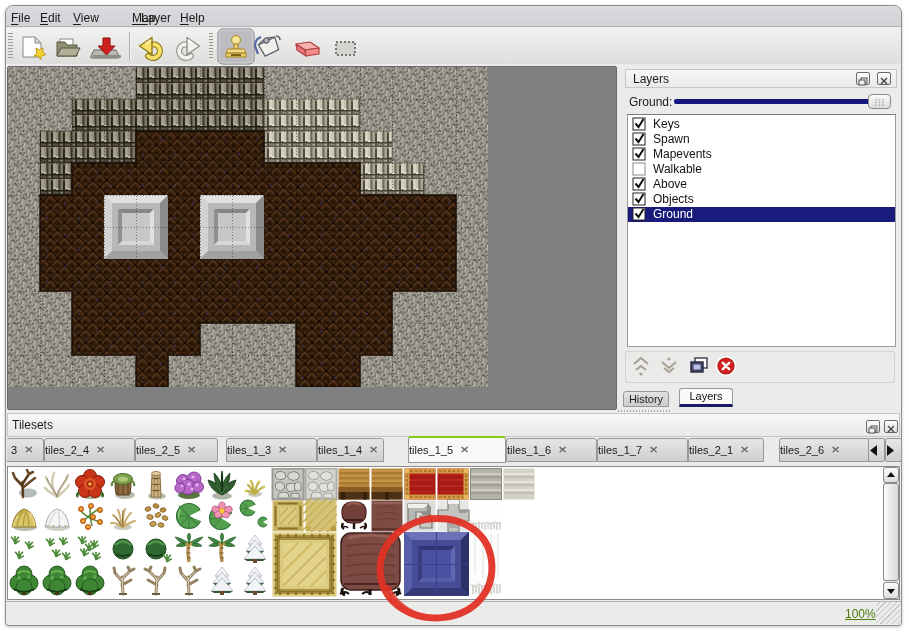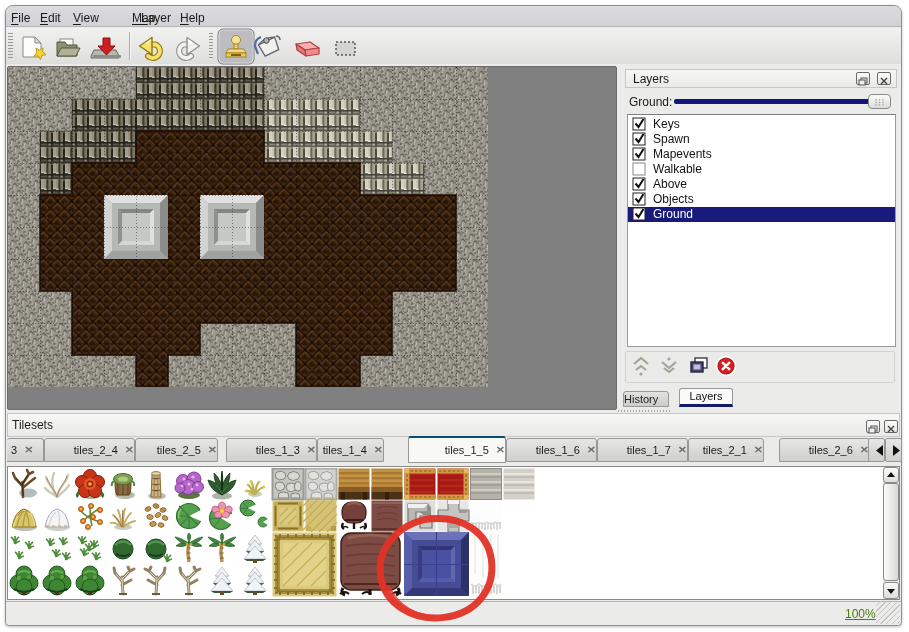--- a/index.html
+++ b/index.html
@@ -311,55 +311,55 @@
       <rect x="68.5" y="13.5" width="7" height="5" fill="#b8c0e8"></rect>
     </g>
 
 <g>
       <circle cx="101" cy="15" r="8.6" fill="#d41f1f" stroke="#9c0f0f" stroke-width="1.4"></circle>
       <circle cx="101" cy="15" r="9.4" fill="none" stroke="#fff" stroke-width="1.6"></circle>
       <path d="M97.8 11.8 l6.4 6.4 M104.2 11.8 l-6.4 6.4" stroke="#fff" stroke-width="2.5" stroke-linecap="round"></path>
     </g>
 </svg>
 
-<div class="abs" style="left:623px;top:391px;width:46px;height:16px;background:linear-gradient(#e2e2e0,#ccccca);border:1px solid #98989a;border-radius:3px 3px 0 0;font-size:11px;color:#222;text-align:left;line-height:15px;">History</div>
+<div class="abs" style="left:623px;top:391px;width:46px;height:16px;background:linear-gradient(#e2e2e0,#ccccca);border:1px solid #98989a;border-radius:3px 3px 0 0;font-size:11px;color:#222;text-align:center;line-height:15px;">History</div>
 
 <div class="abs" style="left:679px;top:388px;width:54px;height:19px;background:#fafafa;border:1px solid #98989a;border-bottom:3px solid #171b66;border-radius:3px 3px 0 0;font-size:11px;color:#111;text-align:center;line-height:15px;">Layers</div>
 
 <div class="abs" style="left:7px;top:413px;width:893px;height:24px;background:linear-gradient(#f7f7f5,#e9e9e7);border:1px solid #c6c6c4;"></div>
 
 <div class="abs ttl" style="left:12px;top:418px;">Tilesets</div>
 
 <div class="tbtn" style="left:866px;top:420px;"><svg width="12" height="11">
       <rect x="4" y="2" width="6" height="5" fill="none" stroke="#555"></rect>
       <rect x="2" y="4" width="6" height="5" fill="#eee" stroke="#555"></rect>
     </svg></div>
 
 <div class="tbtn" style="left:884px;top:420px;"><svg width="12" height="11">
       <path d="M3 2 L9 8 M9 2 L3 8" stroke="#444" stroke-width="1.4"></path>
     </svg></div>
 
 <style>
 .tstab{position:absolute;top:438px;height:24px;background:linear-gradient(#e6e6e4,#cfcfcd);
 border:1px solid #98989a;border-radius:3px 3px 0 0;font-size:11px;color:#1a1a1a;
-display:flex;align-items:center;justify-content:flex-end;gap:7px;}
+display:flex;align-items:center;justify-content:flex-start;gap:7px;}
 .tx{color:#6a6a6a;font-size:11px;font-weight:bold;transform:scaleY(0.85);}
 </style>
 
 <div class="tstab" style="left:7px;width:37px;border-left:none;justify-content:flex-start;padding-left:4px;">3<span class="tx">✕</span></div>
 
 <div class="tstab" style="left:44px;width:91px;">tiles_2_4<span class="tx">✕</span></div>
 
 <div class="tstab" style="left:135px;width:83px;">tiles_2_5<span class="tx">✕</span></div>
 
 <div class="tstab" style="left:226px;width:91px;">tiles_1_3<span class="tx">✕</span></div>
 
 <div class="tstab" style="left:317px;width:67px;">tiles_1_4<span class="tx">✕</span></div>
 
-<div class="tstab" style="left:408px;top:436px;height:27px;width:98px;background:#f8f8f7;border-top:2px solid #0c4a6e;z-index:3;padding-left:36px;">tiles_1_5<span class="tx">✕</span></div>
+<div class="tstab" style="left:408px;top:436px;height:27px;width:98px;background:#f8f8f7;border-top:2px solid #84cc16;z-index:3;">tiles_1_5<span class="tx">✕</span></div>
 
 <div class="tstab" style="left:506px;width:91px;">tiles_1_6<span class="tx">✕</span></div>
 
 <div class="tstab" style="left:597px;width:91px;">tiles_1_7<span class="tx">✕</span></div>
 
 <div class="tstab" style="left:688px;width:76px;">tiles_2_1<span class="tx">✕</span></div>
 
 <div class="tstab" style="left:779px;width:91px;">tiles_2_6<span class="tx">✕</span></div>
 
 <div class="tstab" style="left:868px;width:17px;border-radius:2px;">

